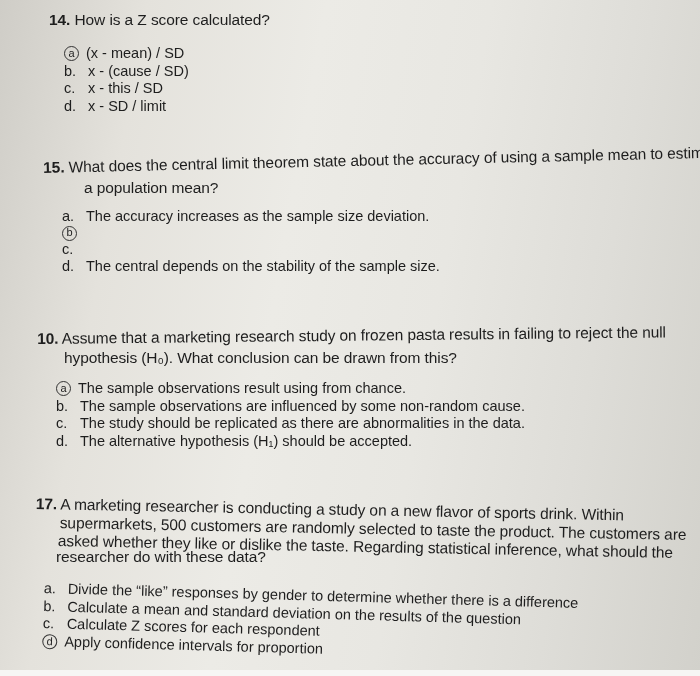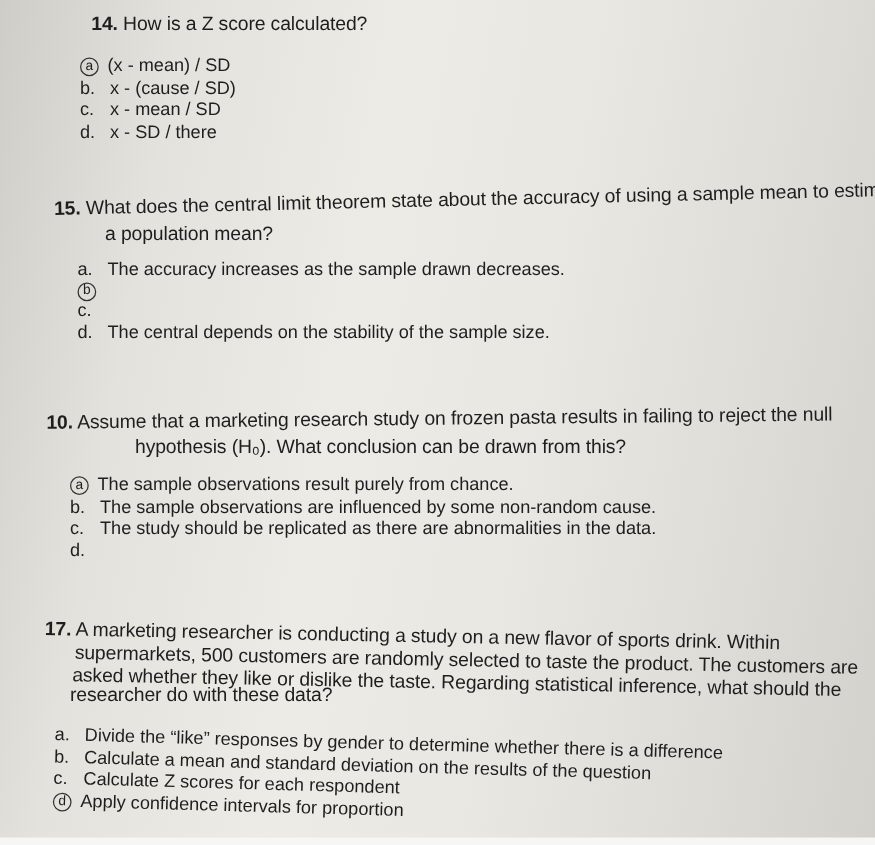--- a/index.html
+++ b/index.html
@@ -23,89 +23,90 @@
     font-size:11px; margin-right:7px; box-sizing:border-box;
   }
   .bottom-strip { position:absolute; left:0; bottom:0; width:700px; height:6px; background:#f6f6f4; }
 </style>
 </head>
 <body>
 
 <div class="page">
 
   <div class="q">
-    <div class="stem" style="left:49px; top:10px;margin-left:24px;">
+    <div class="stem" style="left:49px; top:10px;">
       <span class="num">14.</span>
       <span>How is a Z score calculated?</span>
     </div>
     <div class="opts" style="left:64px; top:45px;">
       <div class="opt">
         <span class="circled">a</span>
         <span>(x - mean) / SD</span>
       </div>
       <div class="opt">
         <span class="letter">b.</span>
         <span>x - (cause / SD)</span>
       </div>
       <div class="opt">
         <span class="letter">c.</span>
-        <span>x - mean / SD</span>
+        <span>x - this / SD</span>
       </div>
       <div class="opt">
         <span class="letter">d.</span>
-        <span>x - SD / there</span>
+        <span>x - SD / limit</span>
       </div>
     </div>
   </div>
 
   <div class="q">
     <div class="stem" style="left:43px; top:158px; transform:rotate(-1.3deg); transform-origin:left top; white-space:nowrap;">
       <span class="num">15.</span>
       <span>What does the central limit theorem state about the accuracy of using a sample mean to estimate</span>
     </div>
     <div class="stem" style="left:84px; top:178px;">a population mean?</div>
     <div class="opts" style="left:62px; top:208px;">
       <div class="opt">
         <span class="letter">a.</span>
-        <span>The accuracy increases as the sample drawn decreases.</span>
+        <span>The accuracy increases as the sample size deviation.</span>
       </div>
       <div class="opt">
         <span class="circled">b</span>
       </div>
       <div class="opt">
         <span class="letter">c.</span>
       </div>
       <div class="opt">
         <span class="letter">d.</span>
         <span>The central depends on the stability of the sample size.</span>
       </div>
     </div>
   </div>
 
   <div class="q">
     <div class="stem" style="left:37px; top:329px; transform:rotate(-0.6deg); transform-origin:left top; white-space:nowrap;">
       <span class="num">10.</span>
       <span>Assume that a marketing research study on frozen pasta results in failing to reject the null</span>
     </div>
-    <div class="stem" style="left:64px; top:348px;margin-left:44px;">hypothesis (H₀). What conclusion can be drawn from this?</div>
+    <div class="stem" style="left:64px; top:348px;">hypothesis (H₀). What conclusion can be drawn from this?</div>
     <div class="opts" style="left:56px; top:380px;">
       <div class="opt">
         <span class="circled">a</span>
-        <span>The sample observations result purely from chance.</span>
+        <span>The sample observations result using from chance.</span>
       </div>
       <div class="opt">
         <span class="letter">b.</span>
         <span>The sample observations are influenced by some non-random cause.</span>
       </div>
       <div class="opt">
         <span class="letter">c.</span>
         <span>The study should be replicated as there are abnormalities in the data.</span>
       </div>
       <div class="opt">
         <span class="letter">d.</span>
+        <span>The alternative hypothesis (H₁) should be accepted.</span>
       </div>
     </div>
   </div>
 
   <div class="q">
     <div class="stem" style="left:36px; top:494px; transform:rotate(1.1deg); transform-origin:left top; white-space:nowrap;">
       <span class="num">17.</span>
       <span>A marketing researcher is conducting a study on a new flavor of sports drink. Within</span>
     </div>
     <div class="stem" style="left:60px; top:513px; transform:rotate(1.1deg); transform-origin:left top; white-space:nowrap;">supermarkets, 500 customers are randomly selected to taste the product. The customers are</div>

